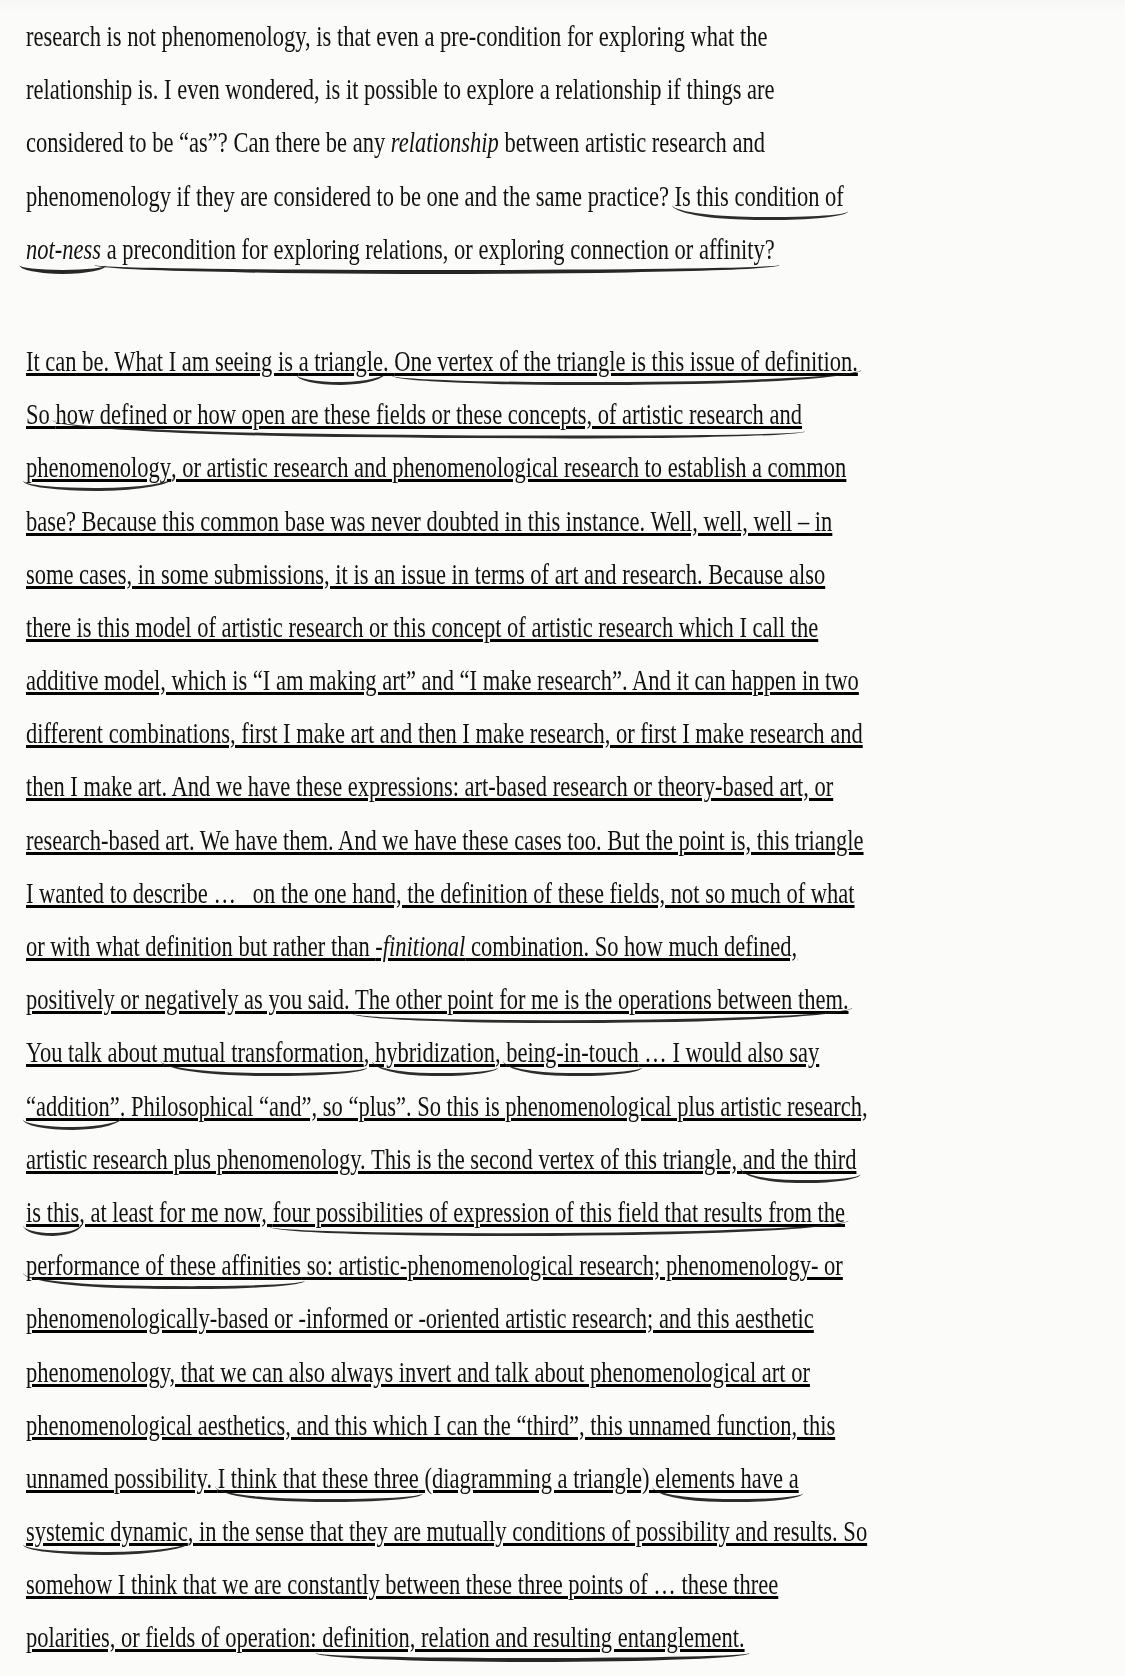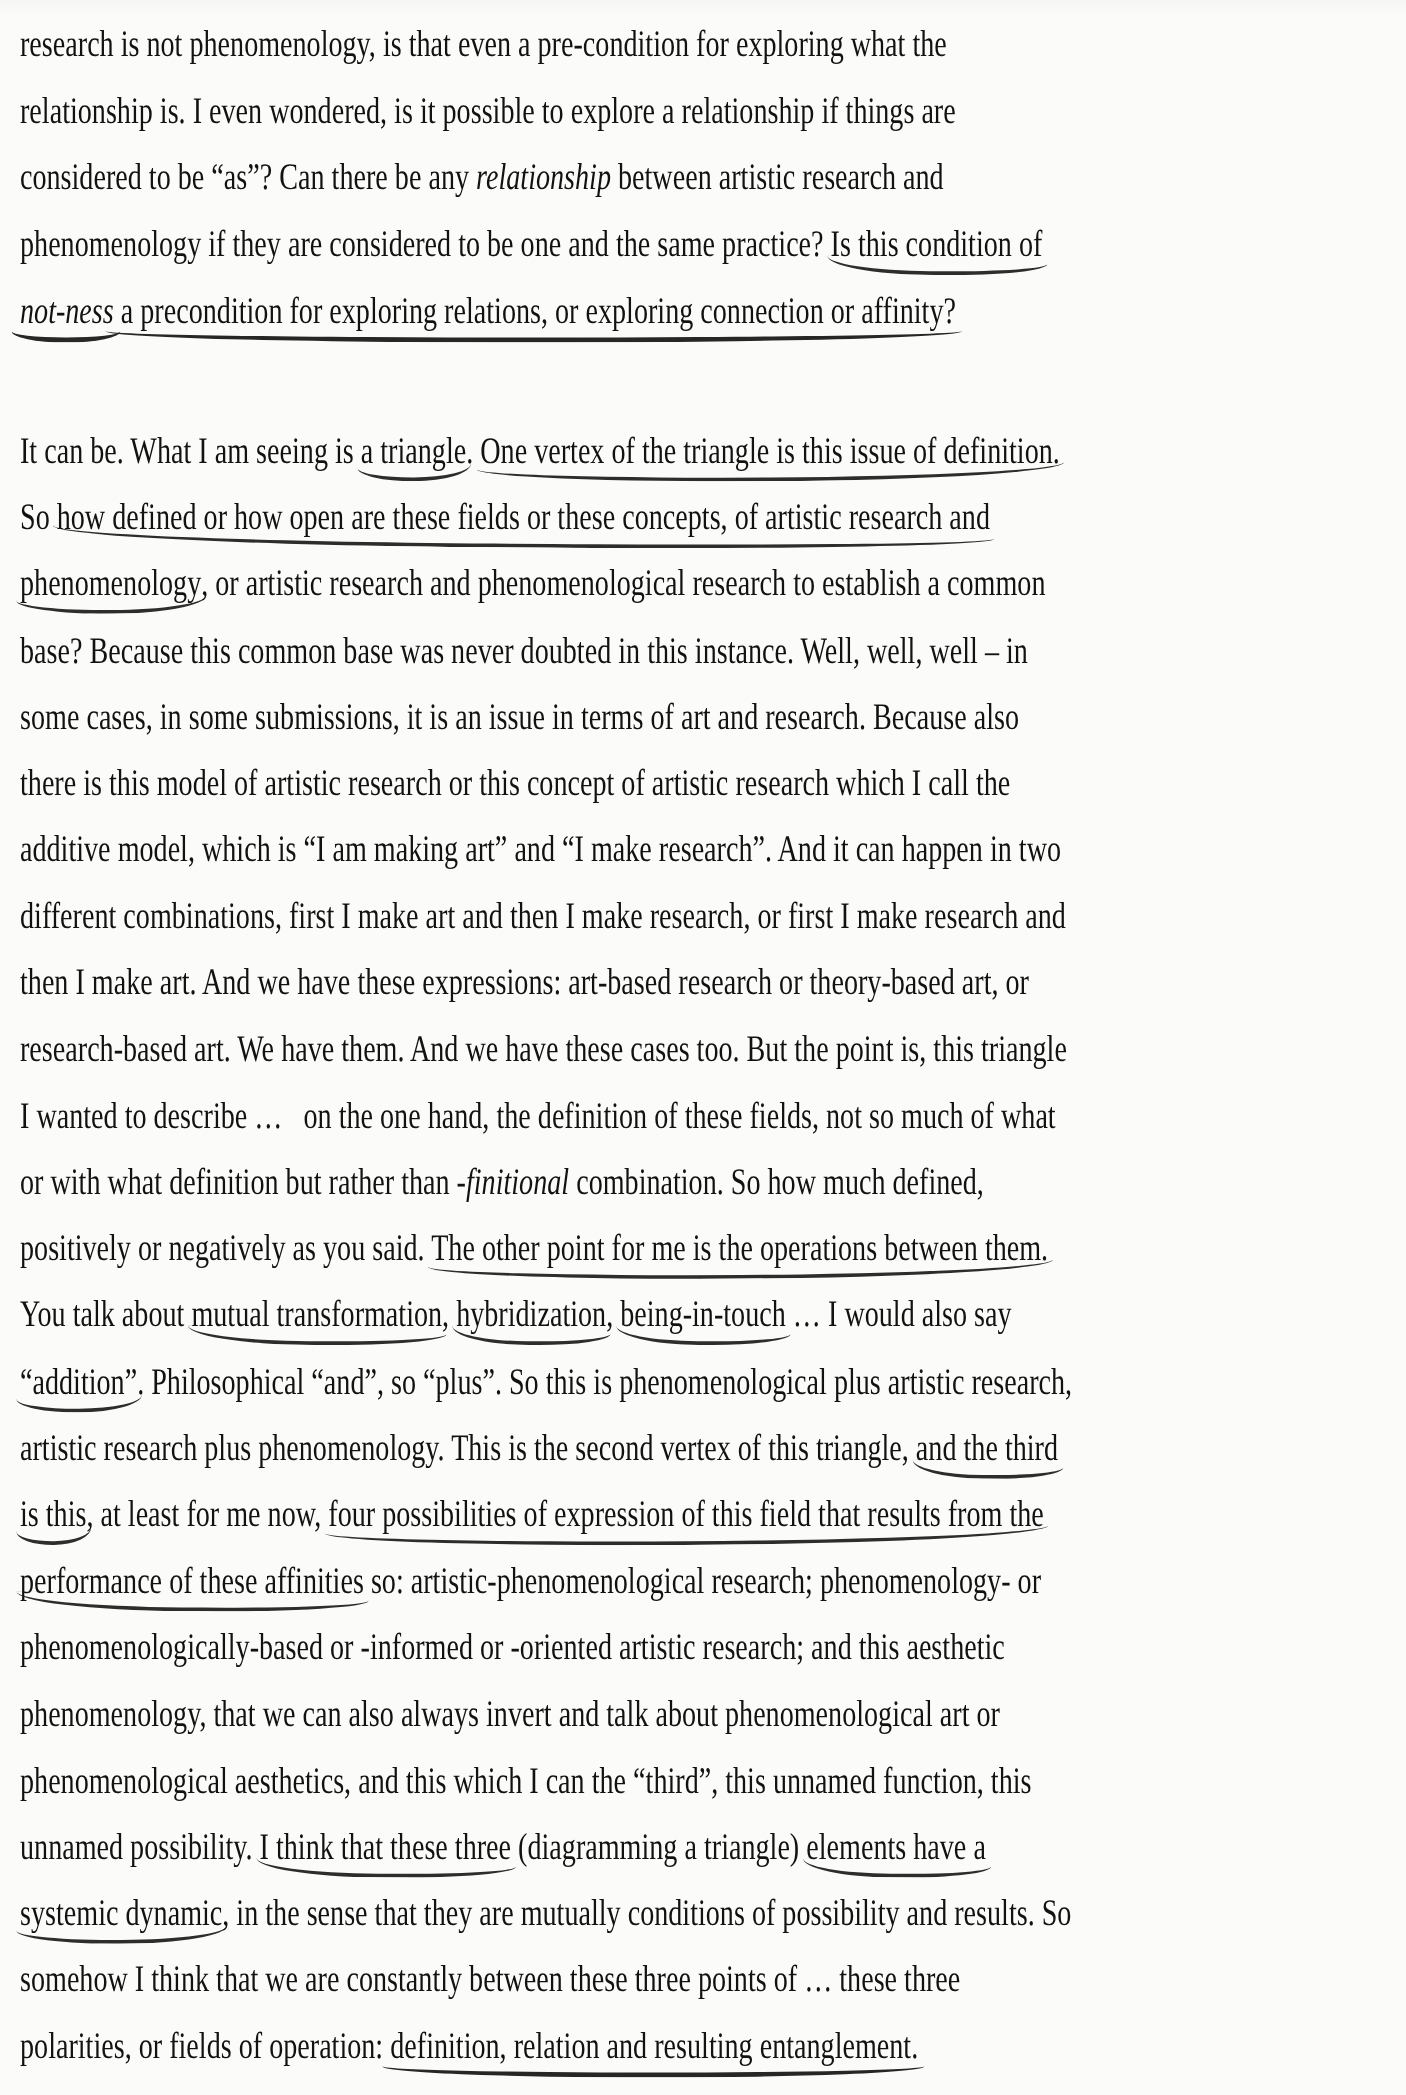--- a/index.html
+++ b/index.html
@@ -8,27 +8,27 @@
     --paper:#fbfbf9;
   }
   *{box-sizing:border-box;}
   html,body{margin:0;padding:0;}
   body{
     width:1125px;height:1676px;overflow:hidden;
     background:var(--paper);
   }
   .page{
     width:1125px;height:1676px;
-    padding:9px 0 0 16px;
+    padding:9px 0 0 26px;
     background:
       linear-gradient(180deg, rgba(0,0,0,0.02) 0, rgba(0,0,0,0) 14px),
       var(--paper);
   }
   .paragraph{margin:0;}
-  .paragraph + .paragraph{margin-top:59px;}
+  .paragraph + .paragraph{margin-top:59px;text-decoration:underline;}
   .line{
     font-family:"Liberation Serif","DejaVu Serif",serif;
     font-size:30px;
     line-height:53.2px;
     height:53.2px;
     white-space:nowrap;
     color:var(--ink);
     transform:scaleX(0.75);
     transform-origin:left center;
   }

